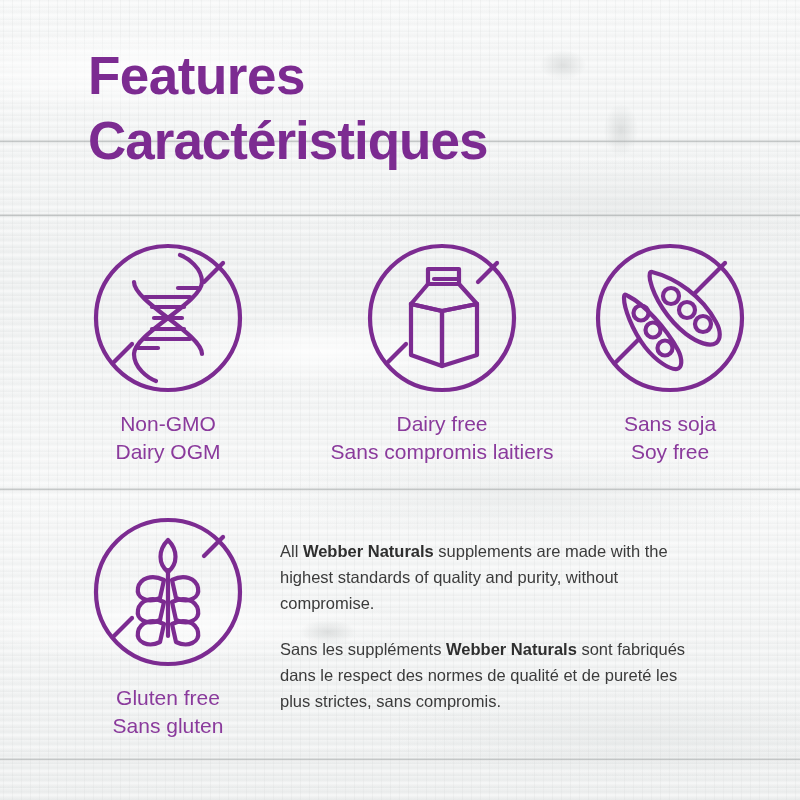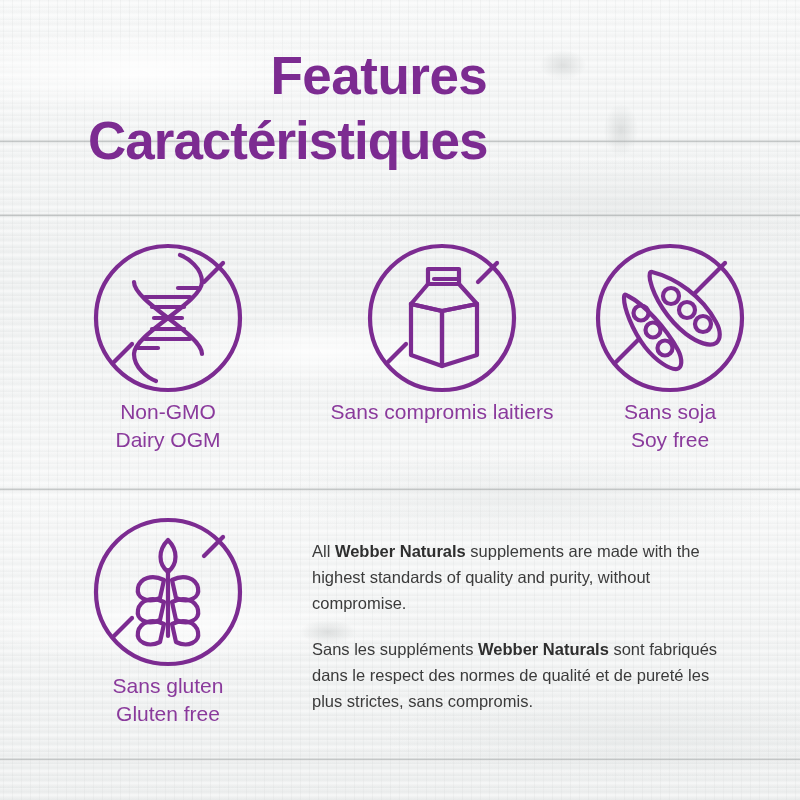--- a/index.html
+++ b/index.html
@@ -70,44 +70,43 @@
 
   .headline {
     position: absolute;
     left: 88px; top: 44px;
     color: #7c2b91;
     font-size: 53px;
     font-weight: bold;
     line-height: 1.22;
     letter-spacing: -0.5px;
     white-space: nowrap;
-    text-align: right;
   }
   .headline .l2 { letter-spacing: -1px; }
 
   
   .feature {
     position: absolute;
     text-align: center;
   }
   .feature .icon-wrap {
     width: 160px; height: 160px;
     margin: 0 auto;
   }
   .feature .caption {
     color: #8a3a9c;
     font-size: 21px;
     line-height: 1.32;
-    margin-top: 0;
+    margin-top: 12px;
     white-space: nowrap;
   }
 
   .body-col {
     position: absolute;
-    left: 312px; top: 538px;
+    left: 280px; top: 538px;
     width: 430px;
     color: #3b3b3b;
     font-size: 16.5px;
     line-height: 1.58;
   }
   .body-col p { margin: 0 0 20px 0; }
   .body-col b { font-weight: bold; color: #2e2e2e; }
 </style>
 </head>
 <body>
@@ -170,20 +169,21 @@
           <path d="M80,73 L80,128 L115,117 L115,66 Z"></path>
           <path d="M49,66 L66,46 L97,46 L115,66"></path>
           <path d="M66,46 L66,31 L97,31 L97,46"></path>
           <path d="M80,73 L49,66"></path>
           <path d="M80,73 L115,66"></path>
           <path d="M72,41 L97,41"></path>
         </g>
       </svg>
     </div>
     <div class="caption">
+      <div>Dairy free</div>
       <div>Sans compromis laitiers</div>
     </div>
   </div>
 
   <div class="feature" style="left:578px; top:238px; width:184px;">
     <div class="icon-wrap">
       <svg viewBox="0 0 160 160" width="160" height="160" aria-hidden="true">
         <g fill="none" stroke="#7c2b91" stroke-width="4.2" stroke-linecap="round" stroke-linejoin="round">
           <circle cx="80" cy="80" r="72"></circle>
           <line x1="25" y1="125" x2="48" y2="102"></line>
@@ -225,22 +225,22 @@
           <path d="M76,90 C64,84 52,88 50,98 C48,108 60,114 72,108 Z"></path>
           <path d="M76,112 C64,106 52,110 50,120 C48,130 60,136 72,130 Z"></path>
 
           <path d="M84,68 C96,62 108,66 110,76 C112,86 100,92 88,86 Z"></path>
           <path d="M84,90 C96,84 108,88 110,98 C112,108 100,114 88,108 Z"></path>
           <path d="M84,112 C96,106 108,110 110,120 C112,130 100,136 88,130 Z"></path>
         </g>
       </svg>
     </div>
     <div class="caption">
+      <div>Gluten free</div>
       <div>Sans gluten</div>
-      <div>Gluten free</div>
     </div>
   </div>
 
   <div class="body-col">
     <p><span>All </span><b>Webber Naturals</b><span> supplements are made with the highest standards of quality and purity, without compromise.</span></p>
     <p><span>Sans les suppléments </span><b>Webber Naturals</b><span> sont fabriqués dans le respect des normes de qualité et de pureté les plus strictes, sans compromis.</span></p>
   </div>
 
 </div>
 

